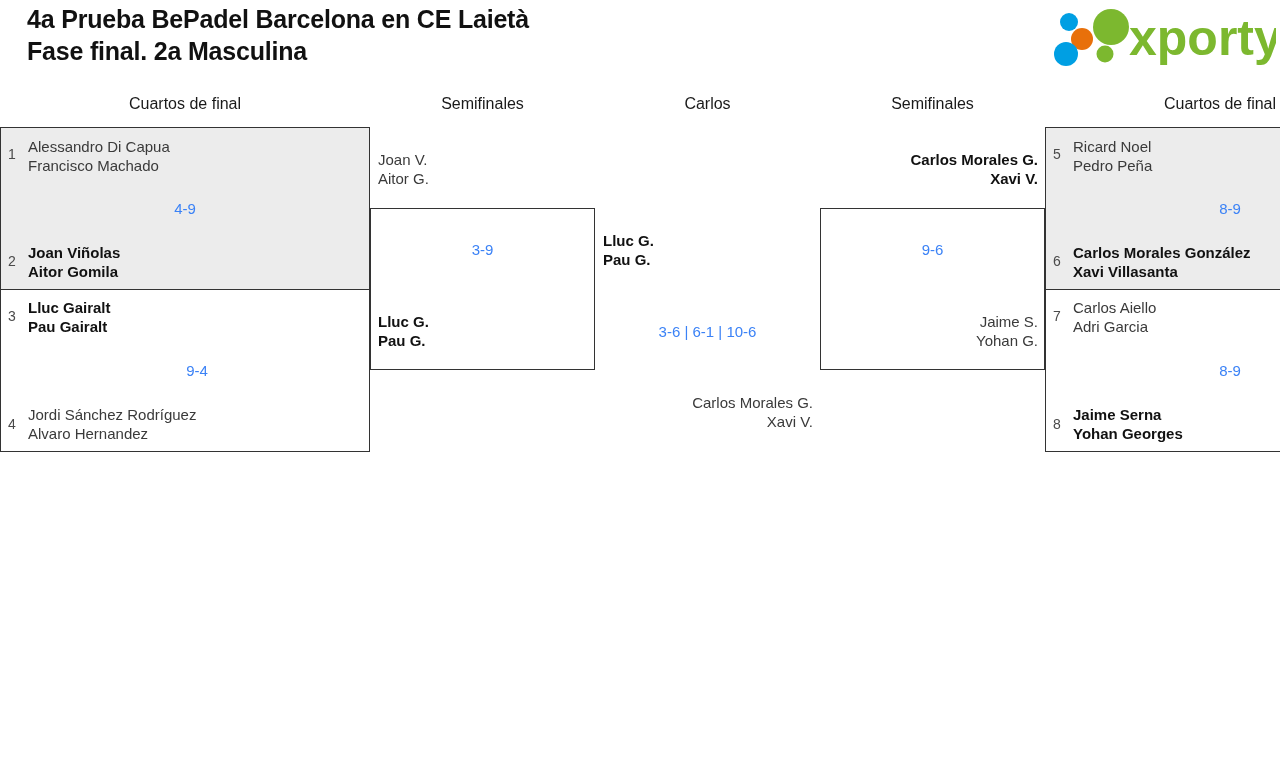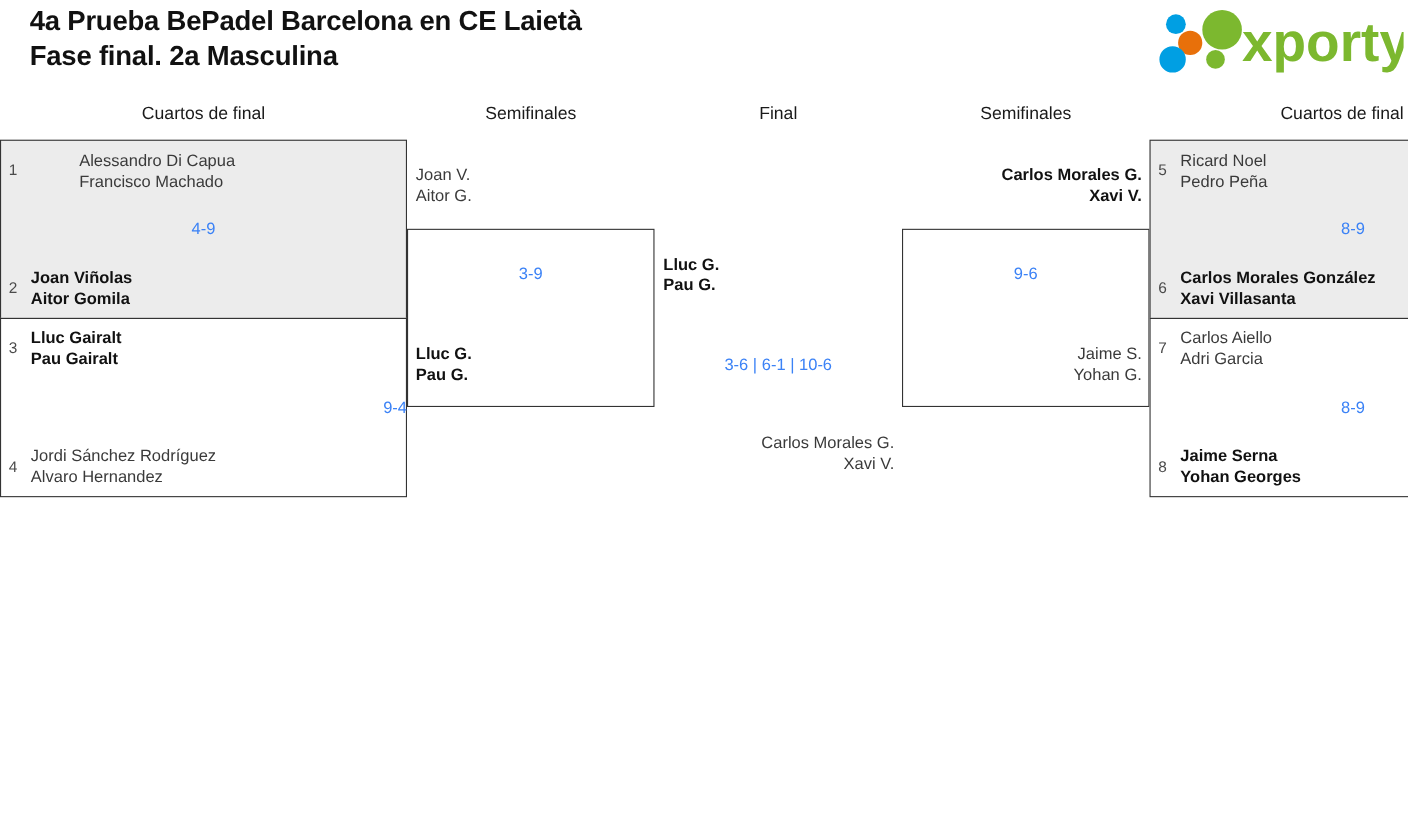--- a/index.html
+++ b/index.html
@@ -126,45 +126,45 @@
       <circle cx="63" cy="22" r="18" fill="#7cb82f"></circle>
       <circle cx="57" cy="49" r="8.5" fill="#7cb82f"></circle>
 
       <text x="81" y="50" font-family="'Liberation Sans', sans-serif" font-size="50" font-weight="700" fill="#7cb82f">xporty</text>
     </svg>
   </div>
 </div>
 
 <div class="round-header" id="hdr-qf-left">Cuartos de final</div>
 <div class="round-header" id="hdr-sf-left">Semifinales</div>
-<div class="round-header" id="hdr-final">Final</div>
+<div class="round-header" id="hdr-final">Carlos</div>
 <div class="round-header" id="hdr-sf-right">Semifinales</div>
 <div class="round-header" id="hdr-qf-right">Cuartos de final</div>
 
 <div class="box shaded" id="qf-l-1"></div>
 <div class="box plain" id="qf-l-2"></div>
 
 <div class="seed" style="left:8px;  top:146px;">1</div>
-<div class="team align-left loser" style="left:28px; top:137px; width:330px;margin-left:44px;">
+<div class="team align-left loser" style="left:28px; top:137px; width:330px;">
   <span class="nm">Alessandro Di Capua</span>
   <span class="nm">Francisco Machado</span>
 </div>
 <div class="score" style="left:0px; top:200px; width:370px; text-align:center;">4-9</div>
 <div class="seed" style="left:8px;  top:253px;">2</div>
 <div class="team align-left winner" style="left:28px; top:243px; width:330px;">
   <span class="nm">Joan Viñolas</span>
   <span class="nm">Aitor Gomila</span>
 </div>
 
 <div class="seed" style="left:8px;  top:308px;">3</div>
 <div class="team align-left winner" style="left:28px; top:298px; width:330px;">
   <span class="nm">Lluc Gairalt</span>
   <span class="nm">Pau Gairalt</span>
 </div>
-<div class="score" style="left:0px; top:362px; width:370px; text-align:right;">9-4</div>
+<div class="score" style="left:12px; top:362px; width:370px; text-align:center;">9-4</div>
 <div class="seed" style="left:8px;  top:416px;">4</div>
 <div class="team align-left loser" style="left:28px; top:405px; width:330px;">
   <span class="nm">Jordi Sánchez Rodríguez</span>
   <span class="nm">Alvaro Hernandez</span>
 </div>
 
 <div class="box plain" id="sf-l"></div>
 
 <div class="team align-left loser" style="left:378px; top:150px; width:210px;">
   <span class="nm">Joan V.</span>

